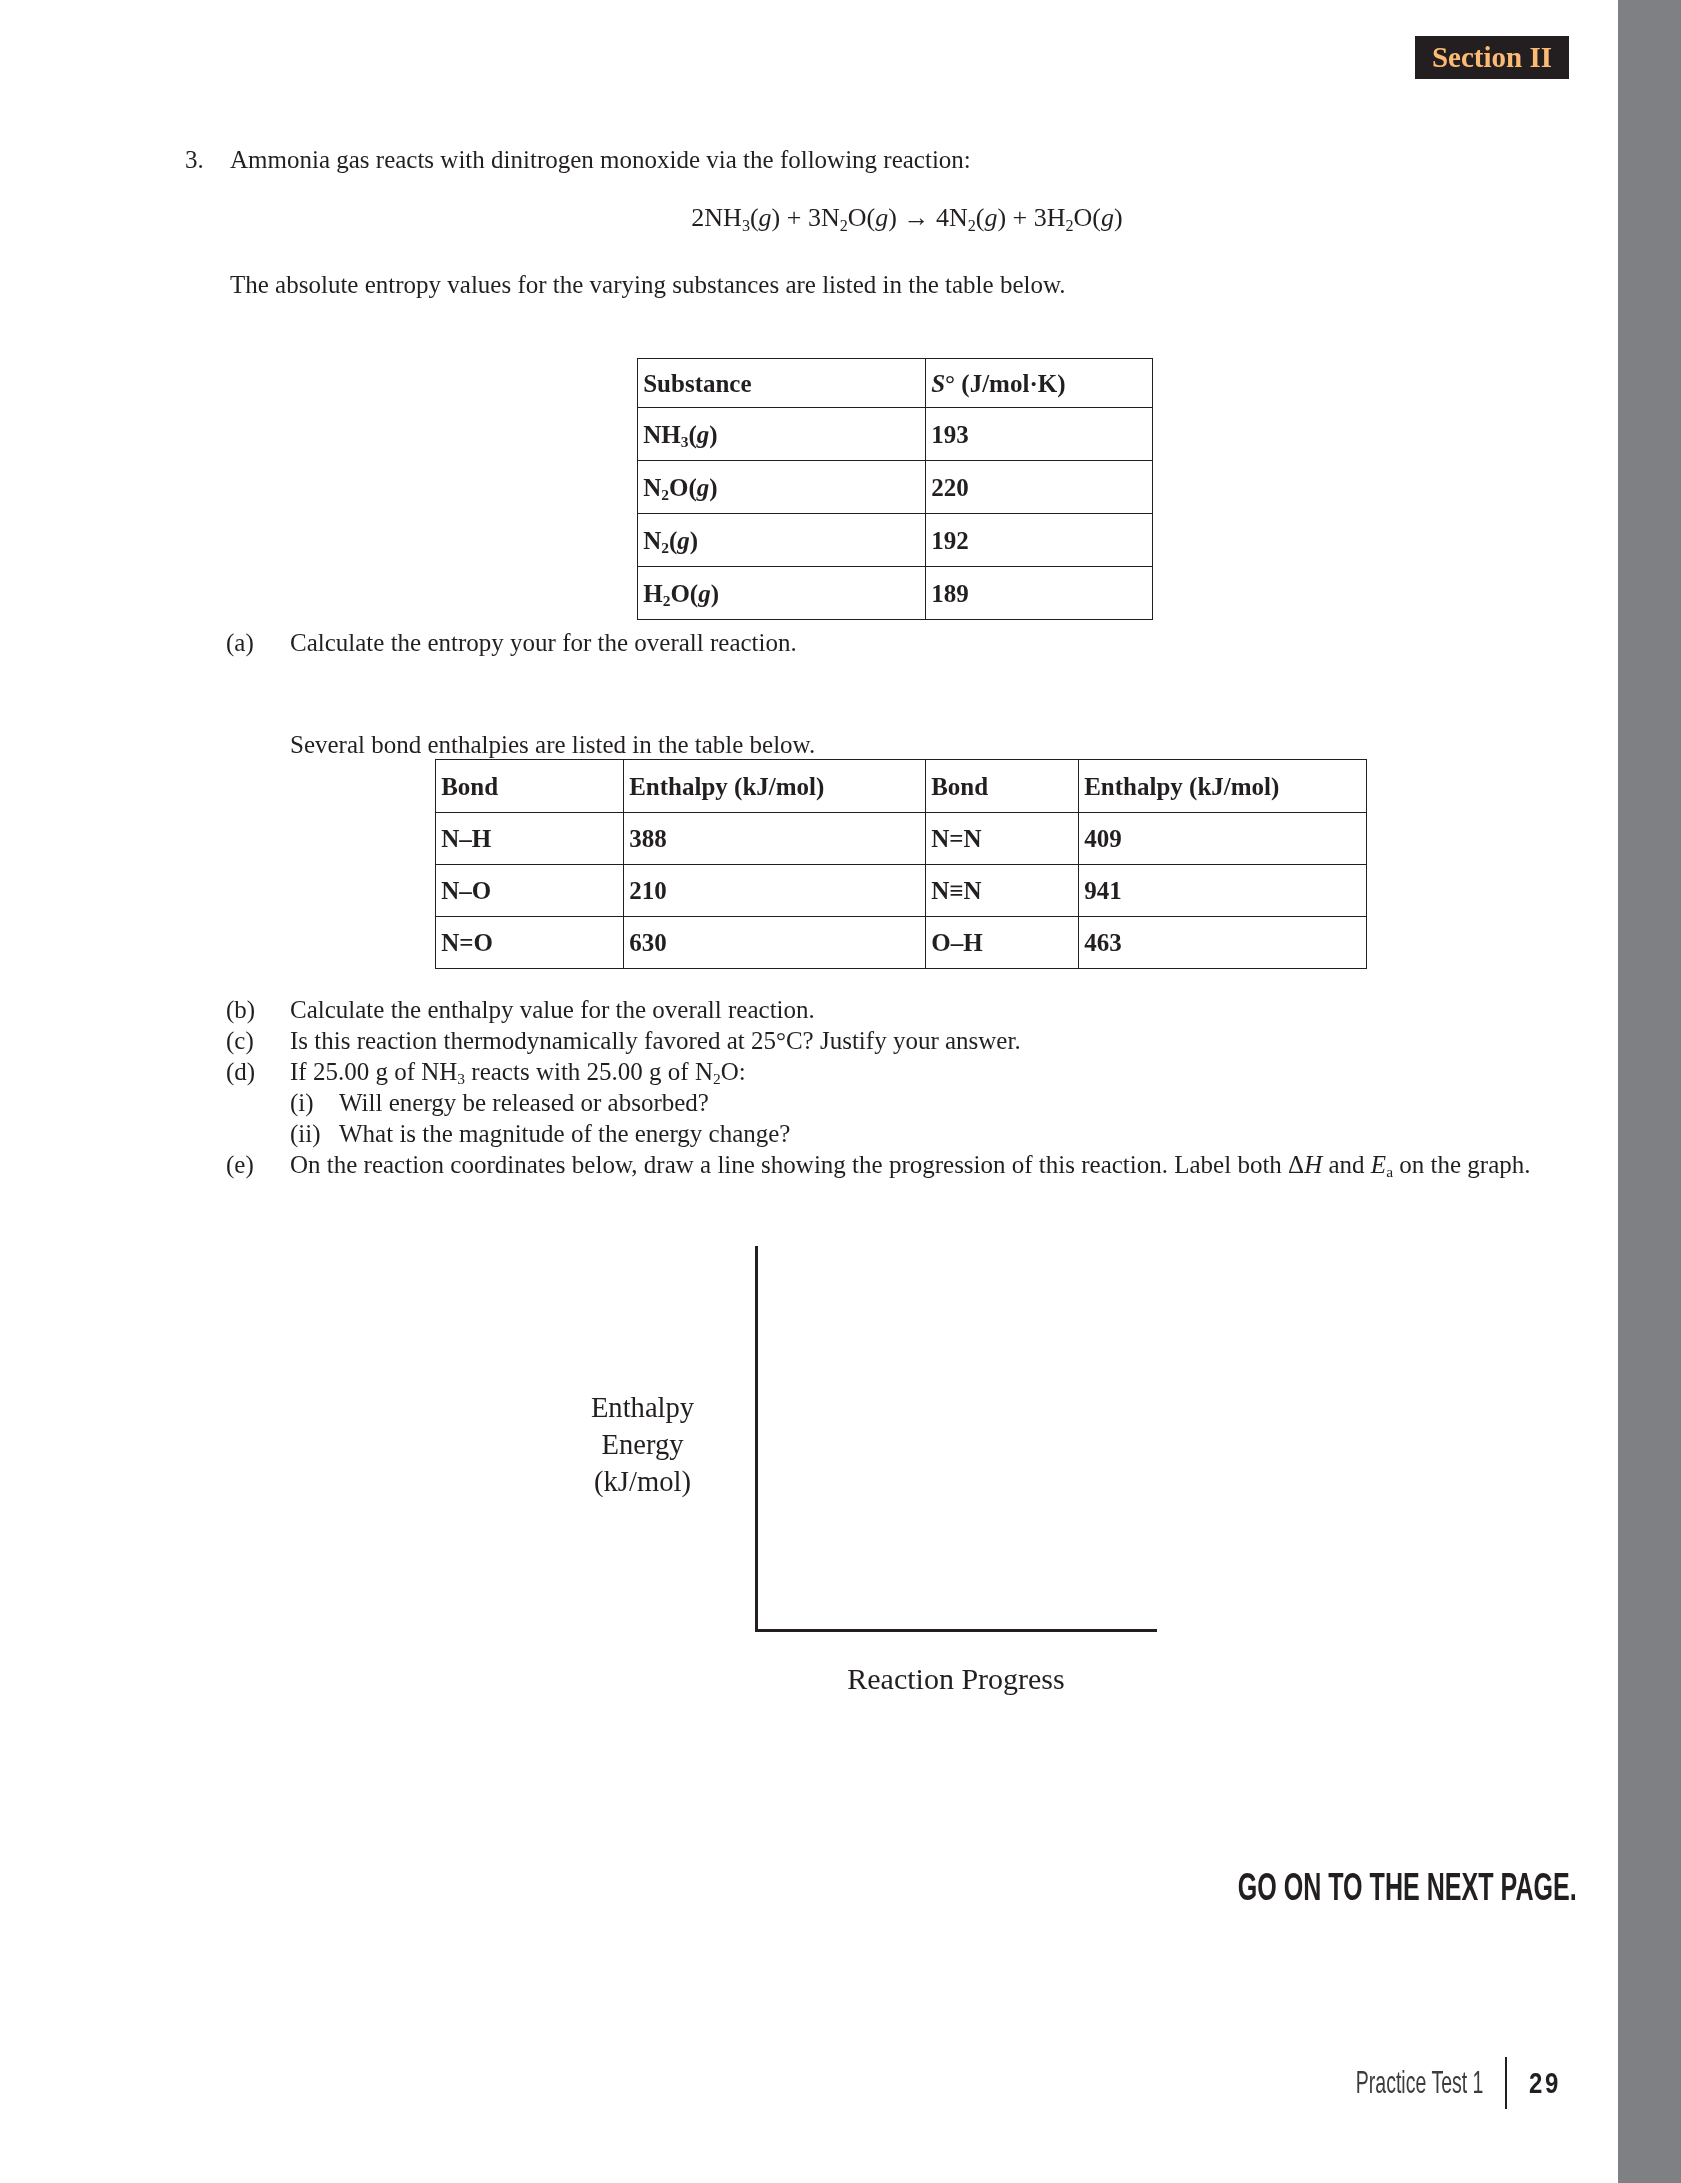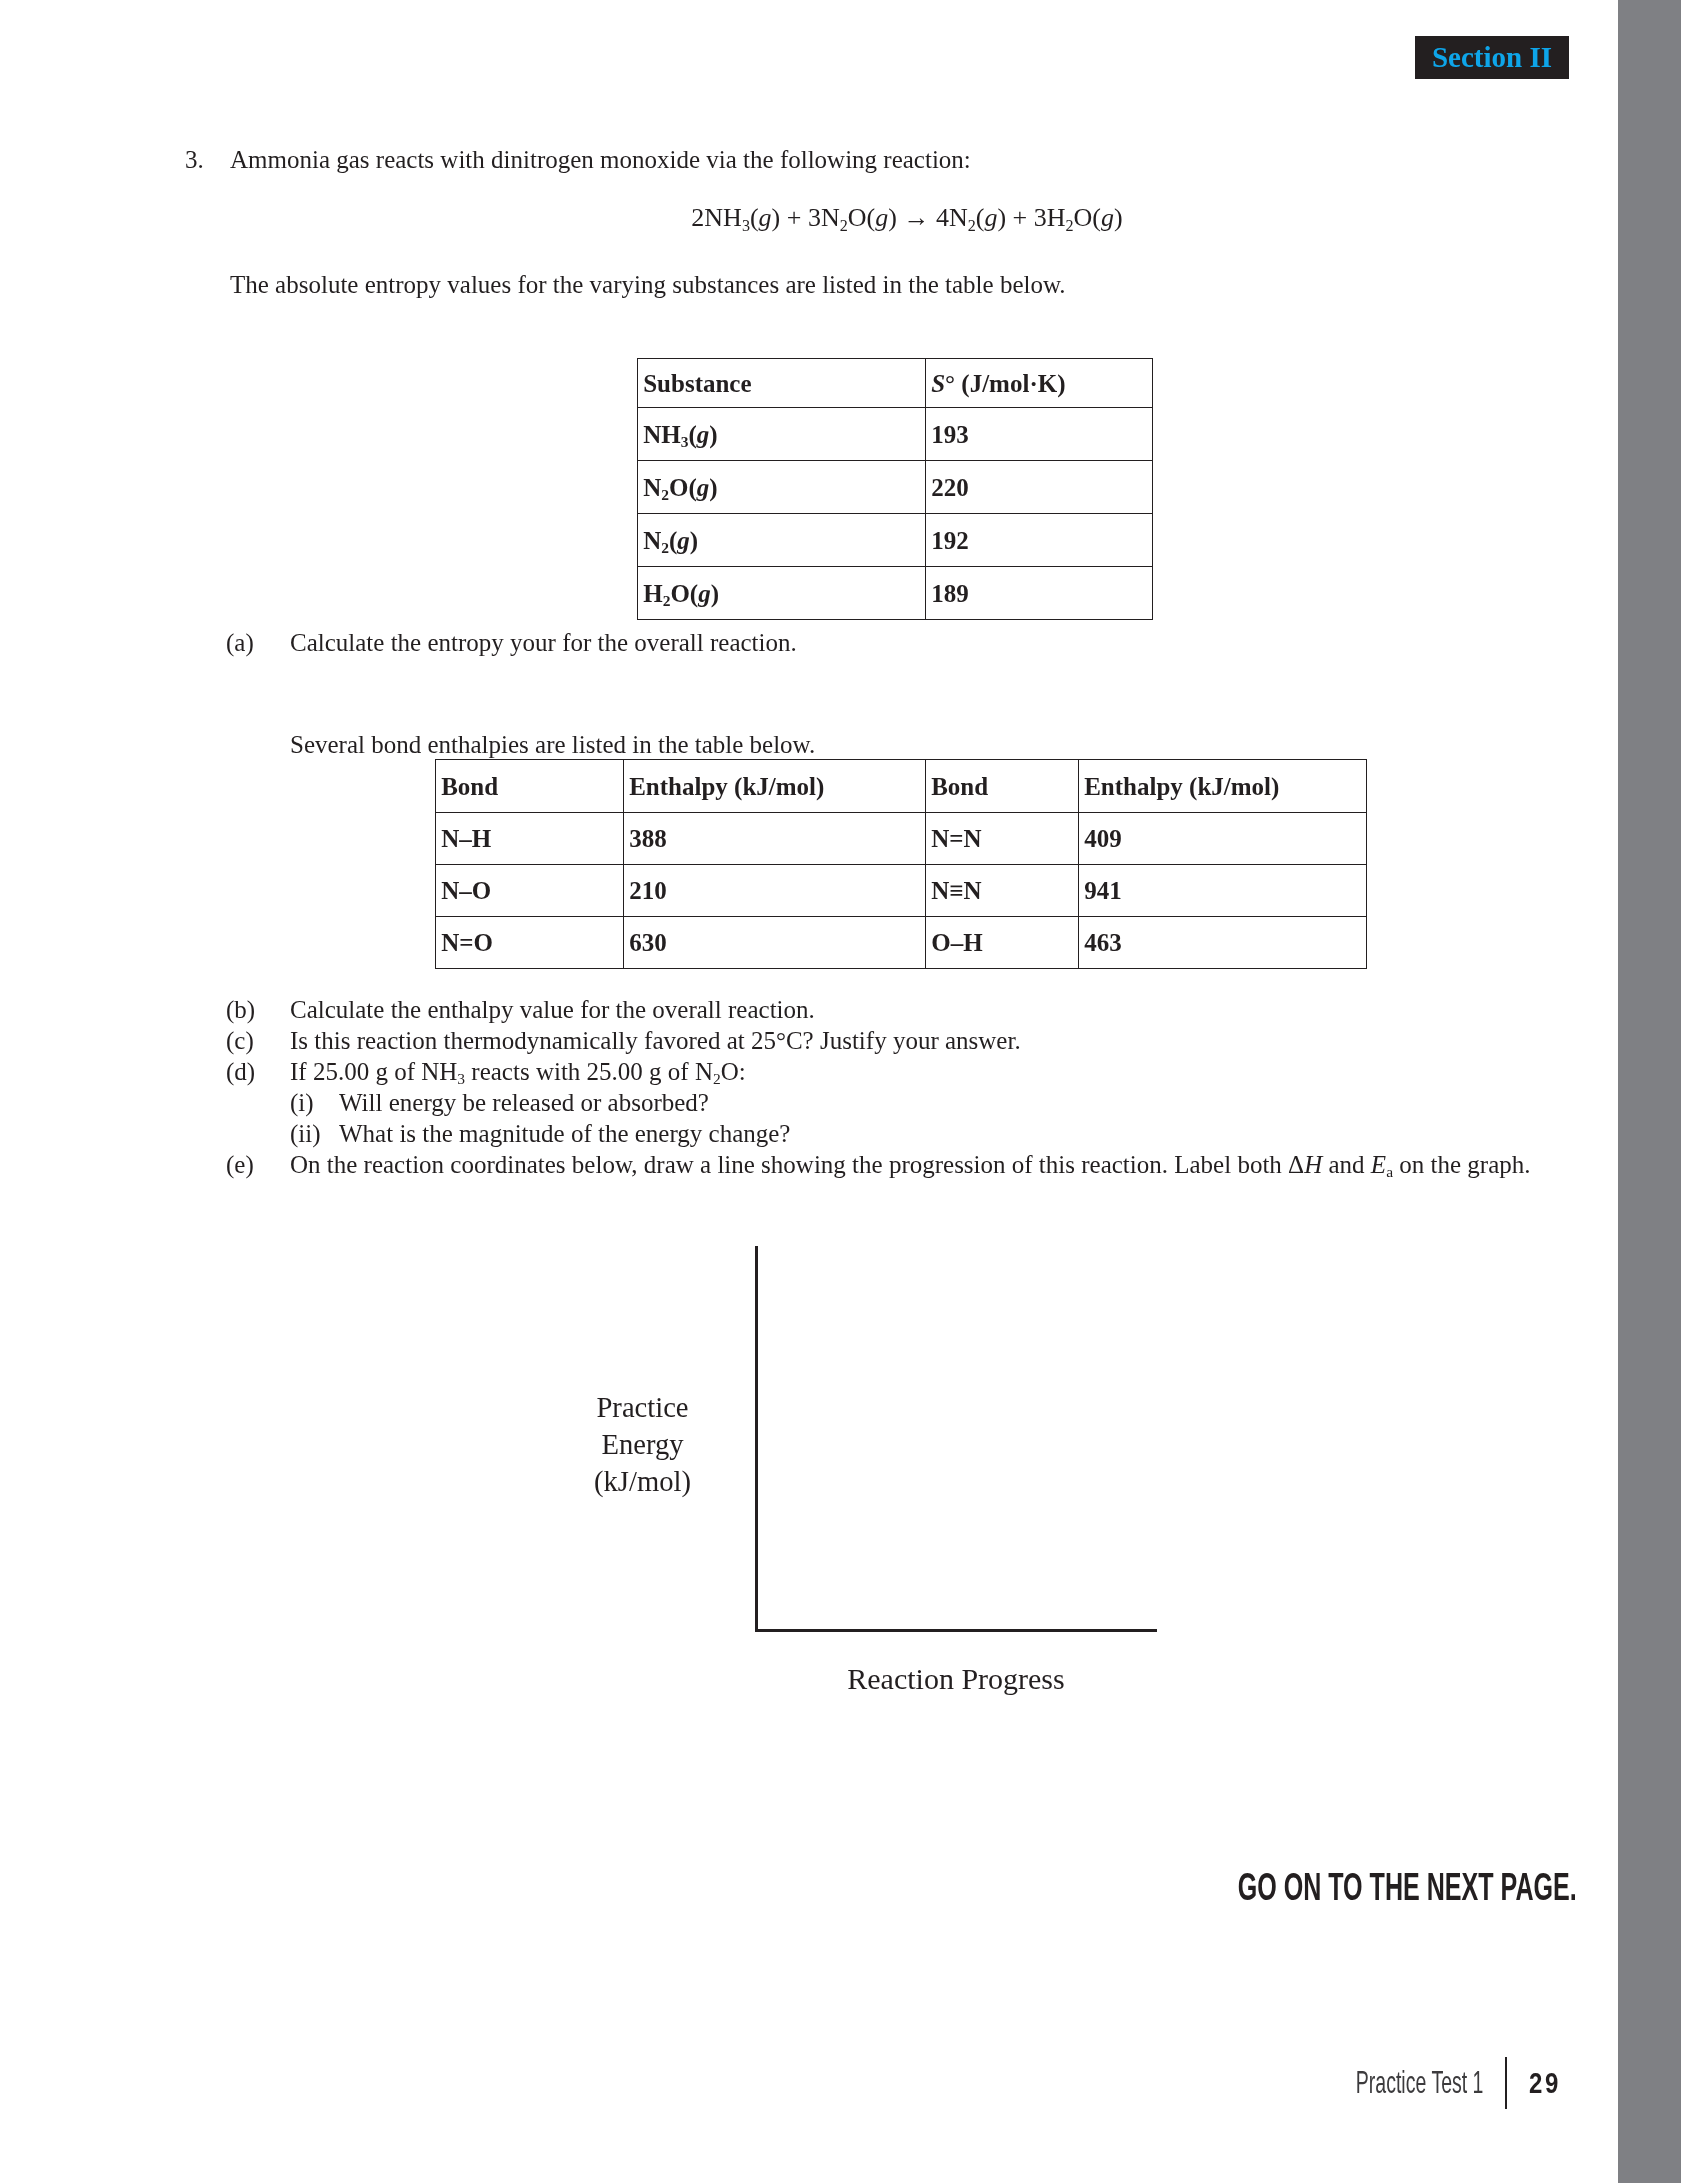--- a/index.html
+++ b/index.html
@@ -10,21 +10,21 @@
     font-family:"Liberation Serif", serif;
     color:var(--text, #231f20);
     font-size:25px; line-height:31px;
   }
   .abs { position:absolute; }
 
   .edge-bar { right:0; top:0; width:64px; height:2183px; background:var(--edge_bar, #7f8084); }
 
   .section-badge {
     left:1415px; top:36px; width:154px; height:43px;
-    background:var(--badge_bg, #231f20); color:#0ea5e9;
+    background:var(--badge_bg, #231f20); color:#fdba74;
     display:flex; align-items:center; justify-content:center;
     font-weight:bold; font-size:29px;
   }
 
   .q-line { left:185px; top:144px; width:1395px; display:flex; }
   .q-num  { width:45px; flex:none; }
 
   .equation { left:185px; top:202px; width:1392px; text-align:center; padding-left:52px; font-size:26px; }
   sub { font-size:0.62em; line-height:0; vertical-align:baseline; position:relative; top:0.28em; }
 
@@ -186,21 +186,21 @@
     </div>
     <div class="part-row">
       <span class="part-label">(e)</span>
       <span class="part-text">On the reaction coordinates below, draw a line showing the progression of this reaction. Label both Δ<i>H</i> and <i>E</i><sub>a</sub> on the graph.</span>
     </div>
   </div>
 
   <div class="abs axis-y"></div>
   <div class="abs axis-x"></div>
   <div class="abs y-axis-label">
-    <div>Practice</div>
+    <div>Enthalpy</div>
     <div>Energy</div>
     <div>(kJ/mol)</div>
   </div>
   <div class="abs x-axis-label">Reaction Progress</div>
 
   <div class="abs go-on">
     <span>GO ON TO THE NEXT PAGE.</span>
   </div>
 
   <div class="abs footer">

